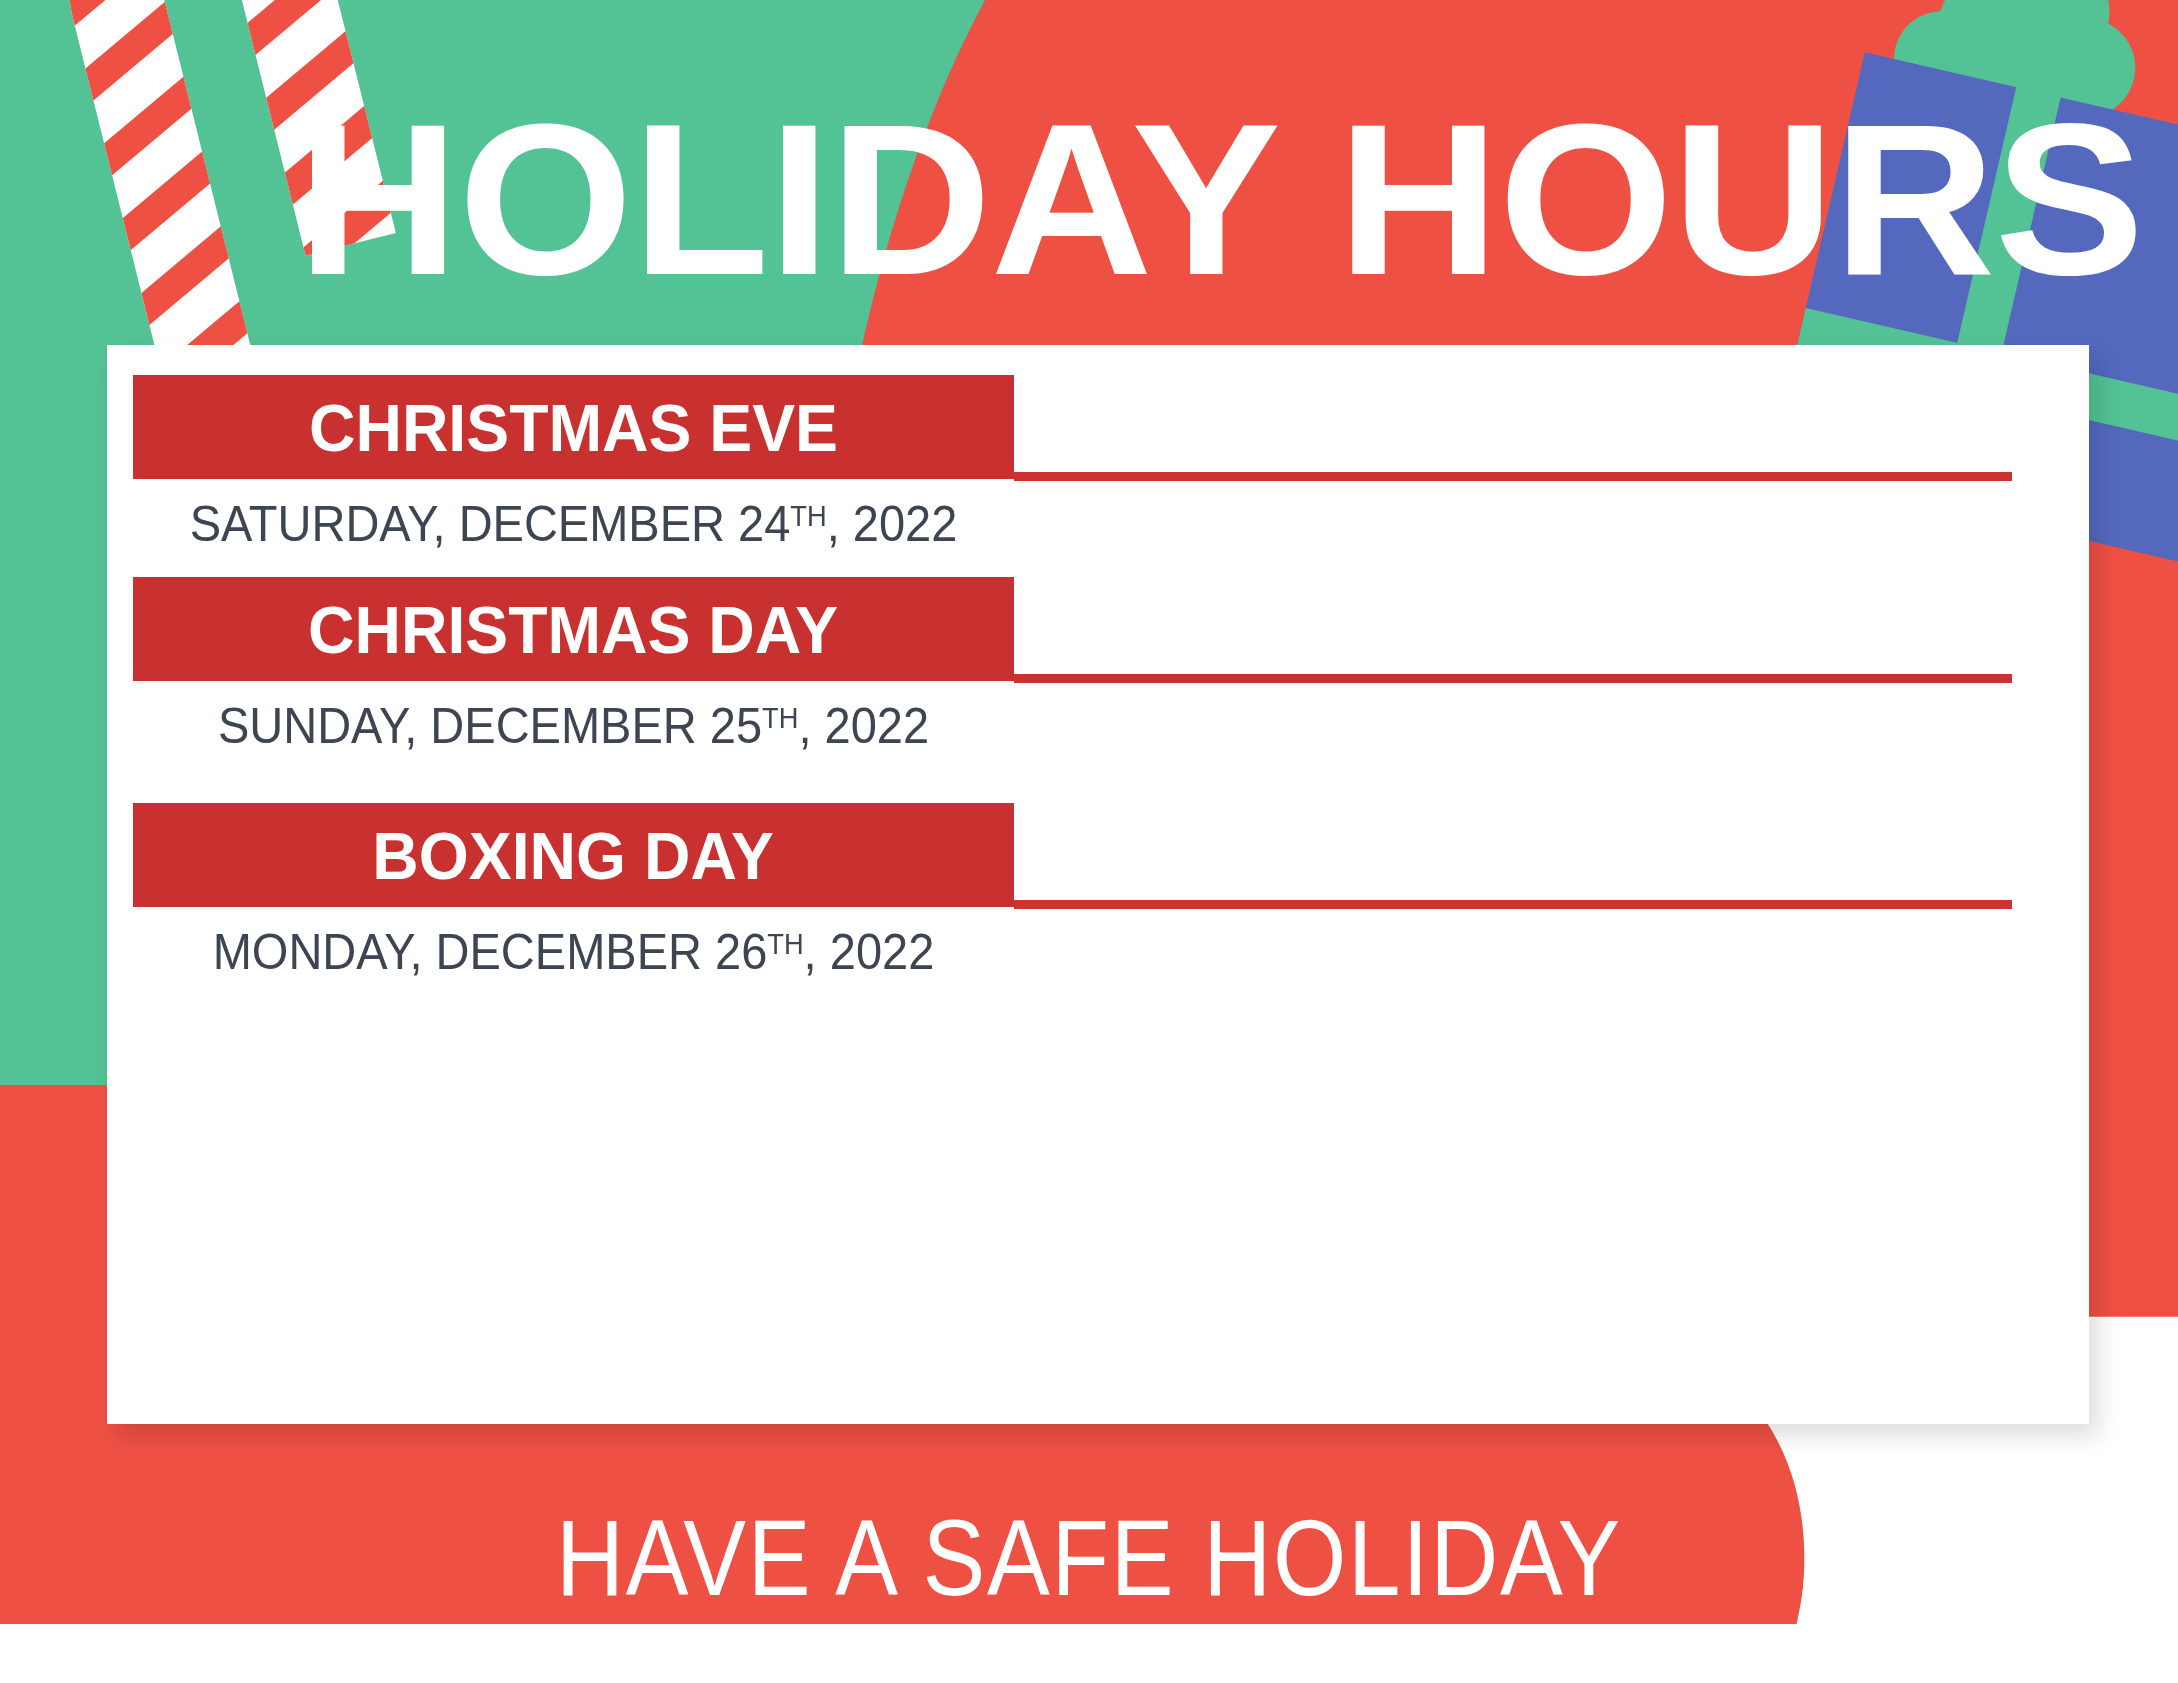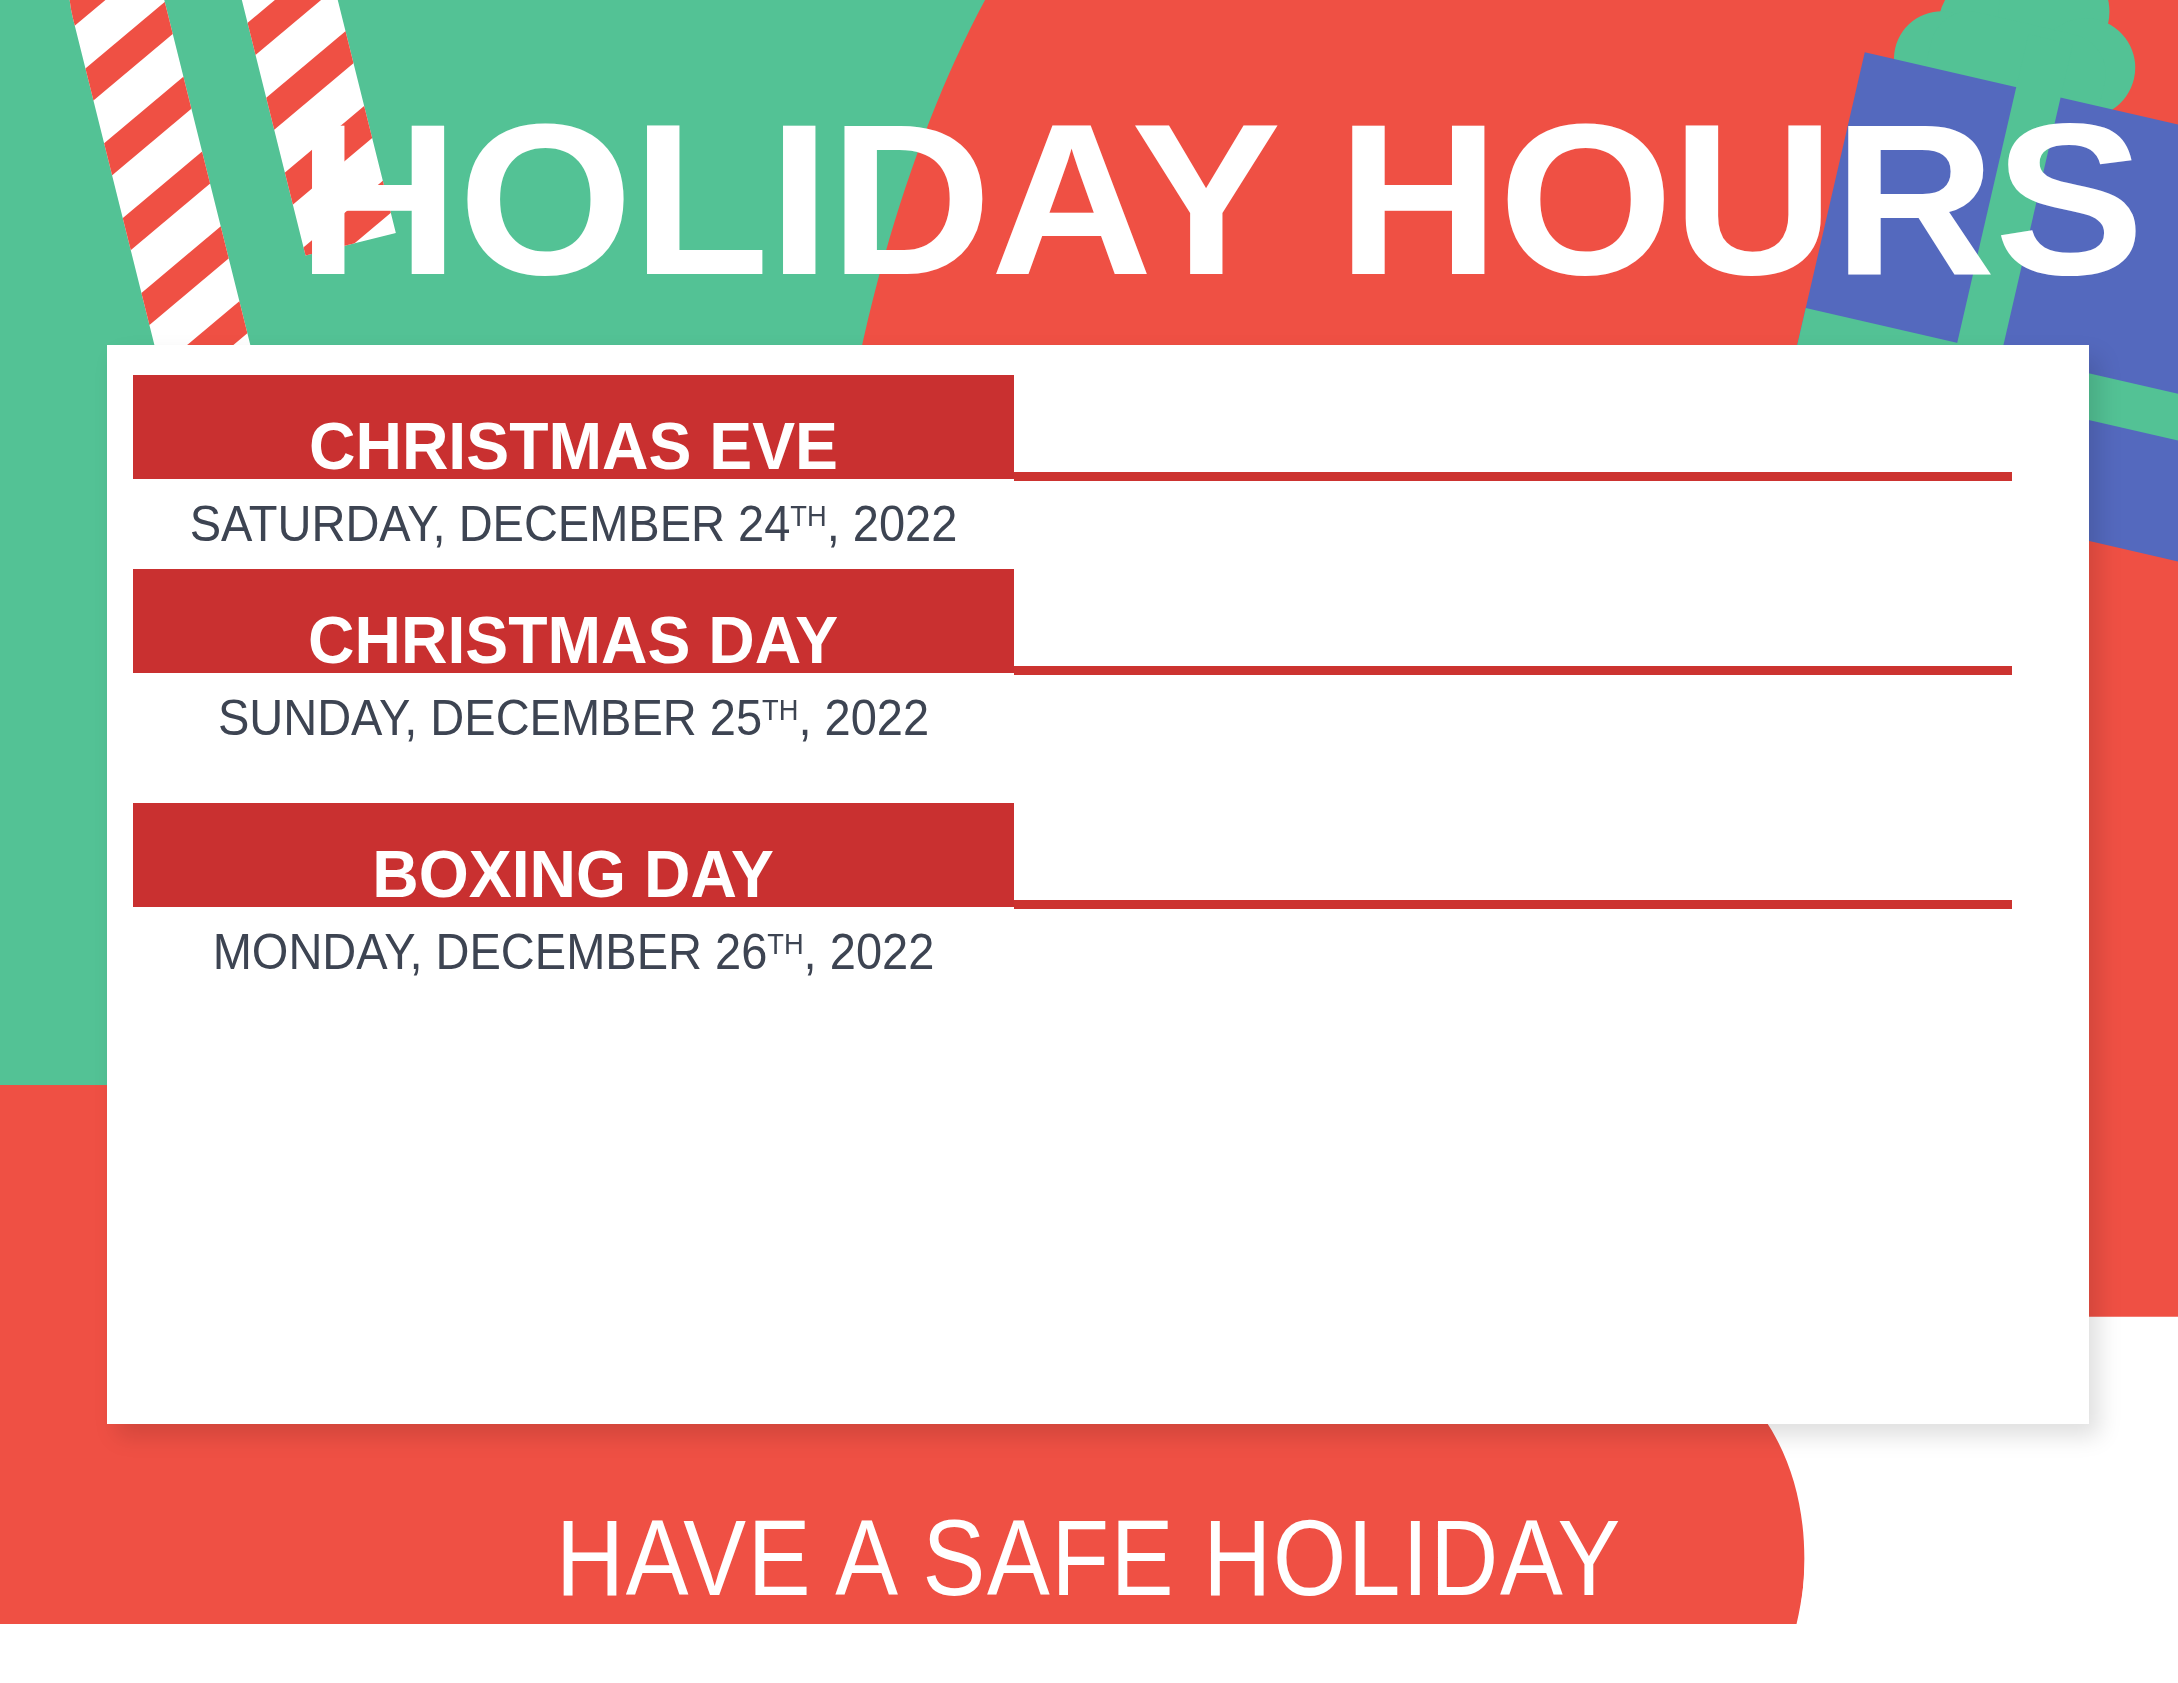--- a/index.html
+++ b/index.html
@@ -47,31 +47,31 @@
   .rows{
     position:absolute;left:0;top:0;width:100%;height:100%;
   }
 
   .row{
     position:absolute;
     left:0;width:100%;
     height:216px;
   }
   .row-0{top:30px;}
-  .row-1{top:224px;}
+  .row-1{top:232px;}
   .row-2{top:458px;}
   .row-3{top:642px;}
   .row-4{top:845px;}
 
   .label-block{
     position:absolute;
     left:26px;top:0;
     width:881px;height:104px;
     background:#C93030;
-    display:flex;align-items:flex-end;justify-content:center;
+    display:flex;align-items:center;justify-content:center;
   }
   .label-text{
     font-family:"Liberation Sans", sans-serif;
     font-weight:bold;
     font-size:67px;
     line-height:67px;
     color:#ffffff;
     letter-spacing:0px;
     transform:scaleX(0.96);
     white-space:nowrap;

